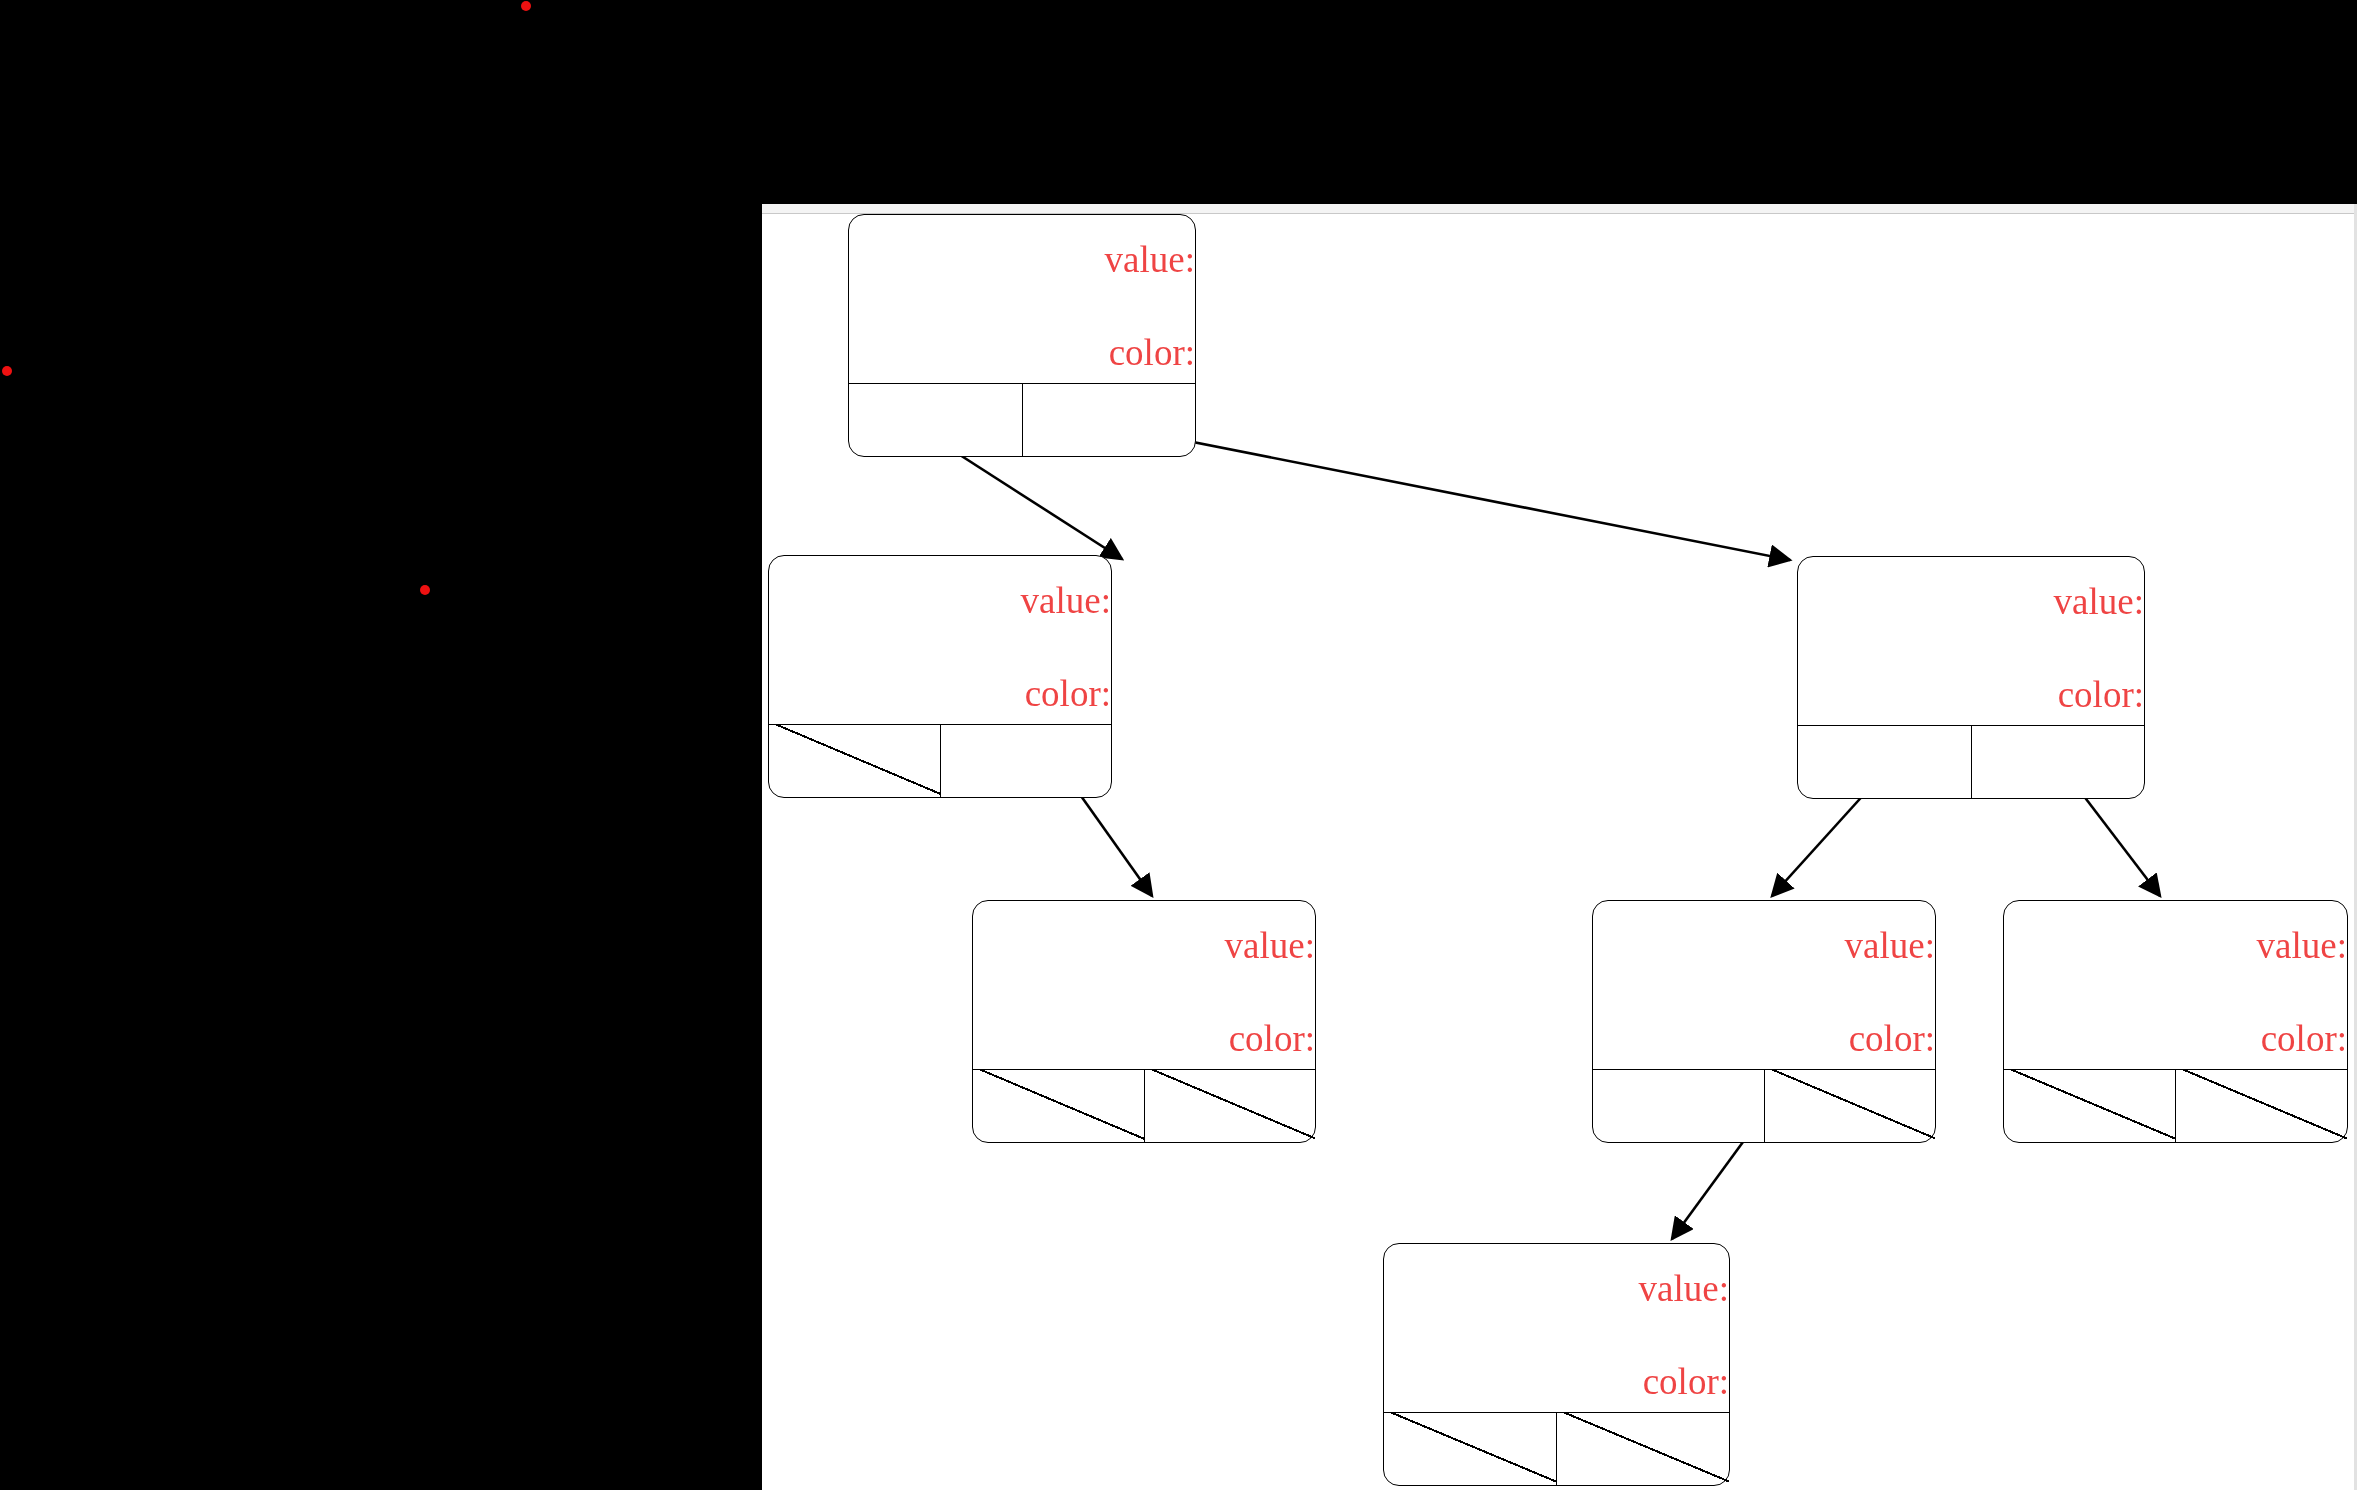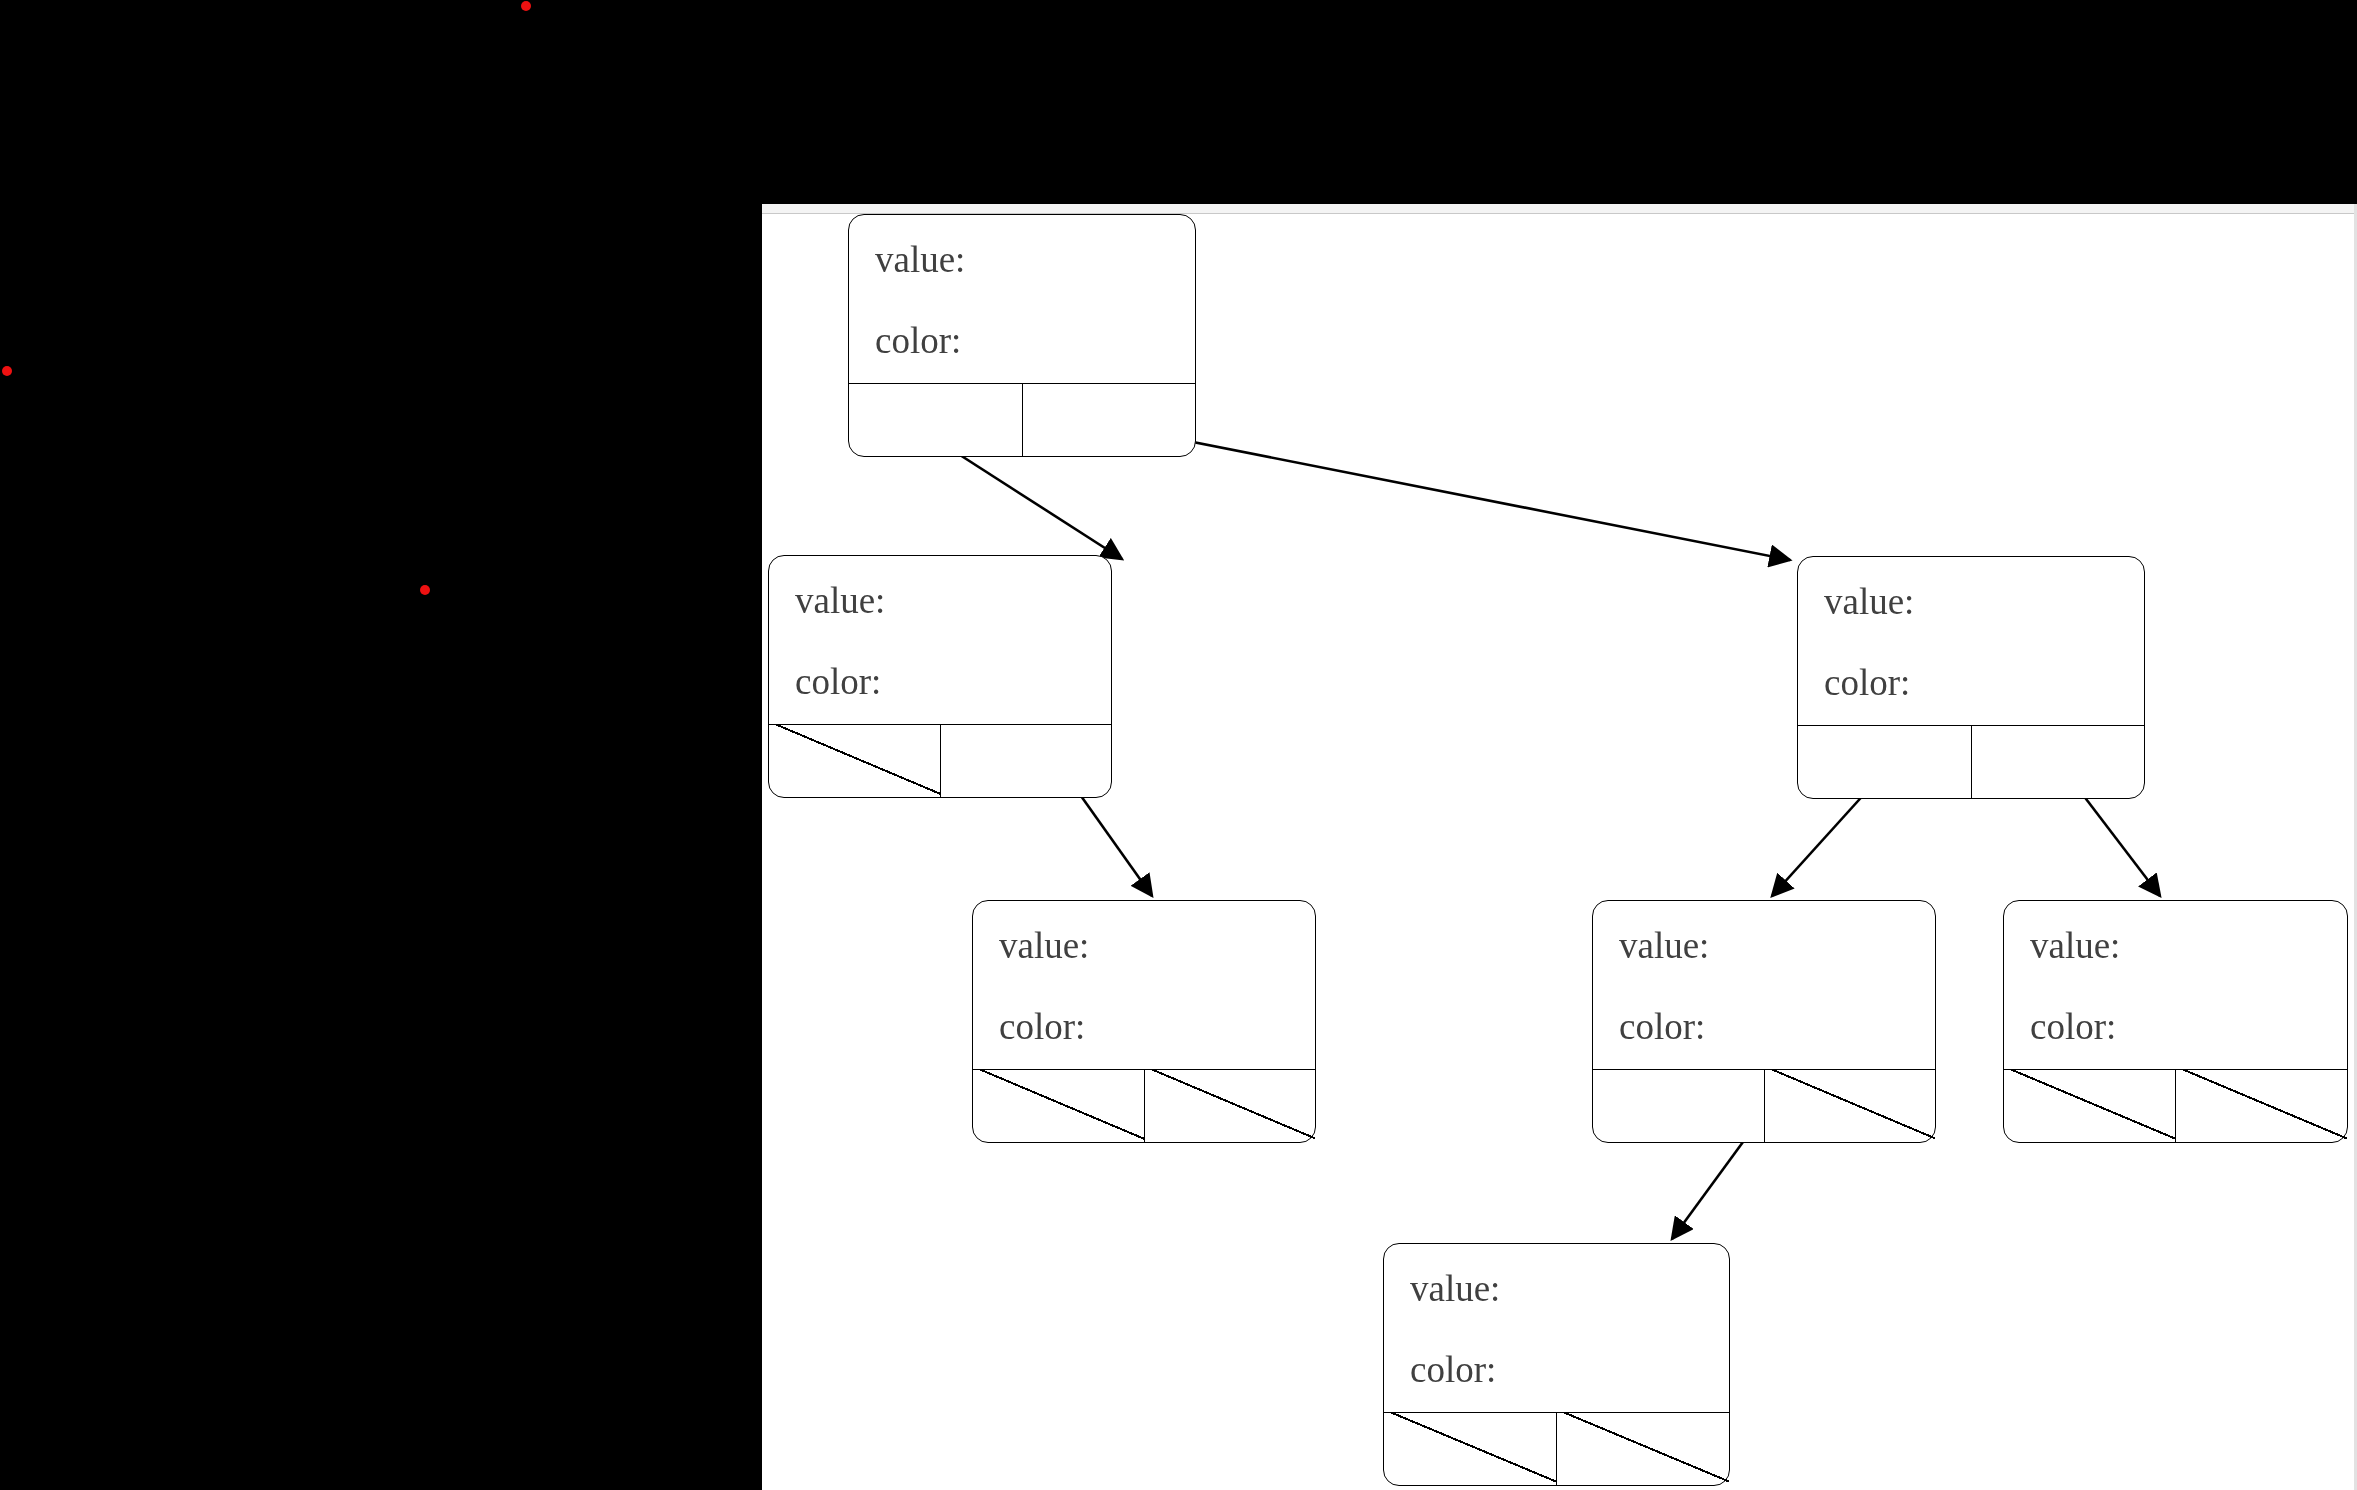--- a/index.html
+++ b/index.html
@@ -79,24 +79,25 @@
     position: absolute;
     left: 0; top: 0;
     right: 0;
     height: 168px;
     padding: 26px 0 0 26px;
     box-sizing: border-box;
   }
   .node-field {
     font-size: 37px;
     line-height: 1.0;
-    color: #404040;
+    color: #ef4444;
     white-space: nowrap;
-  }
-  .node-field + .node-field { margin-top: 44px; }
+    text-align: right;
+  }
+  .node-field + .node-field { margin-top: 56px; }
 
   .node-pointers {
     position: absolute;
     left: 0;
     right: 0;
     top: 168px;
     bottom: 0;
     border-top: 1.8px solid #000000;
     display: flex;
   }

